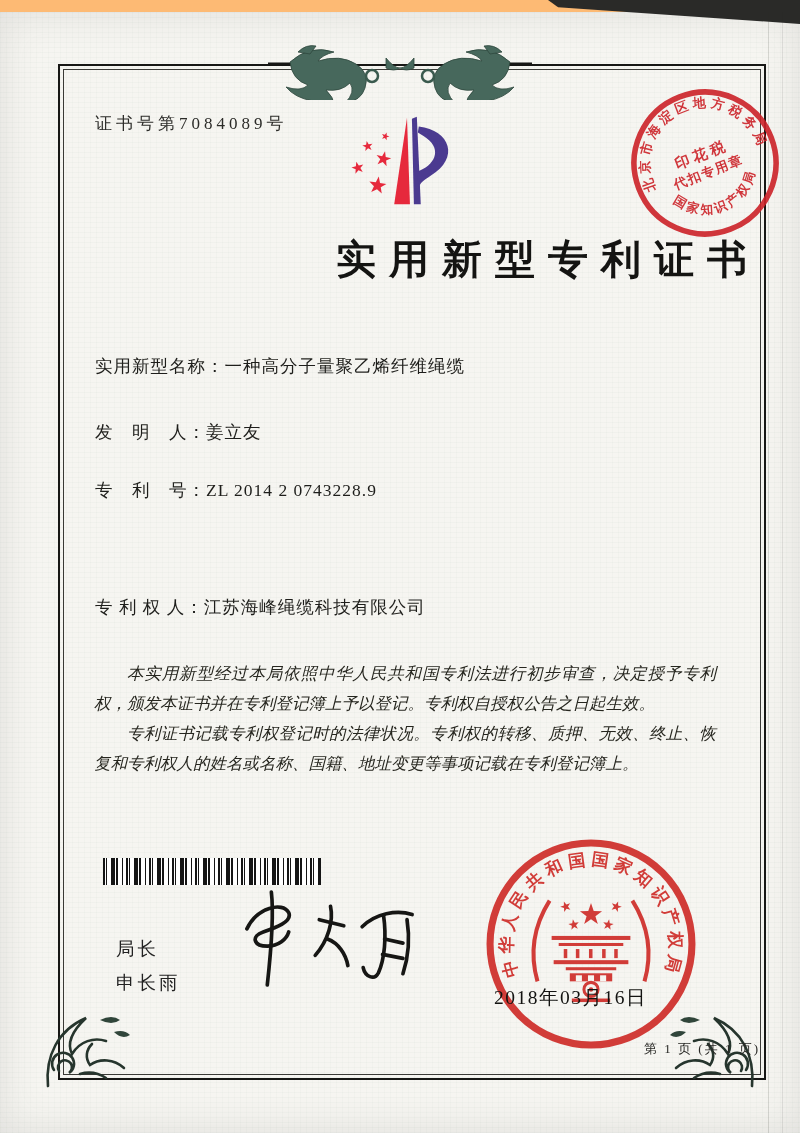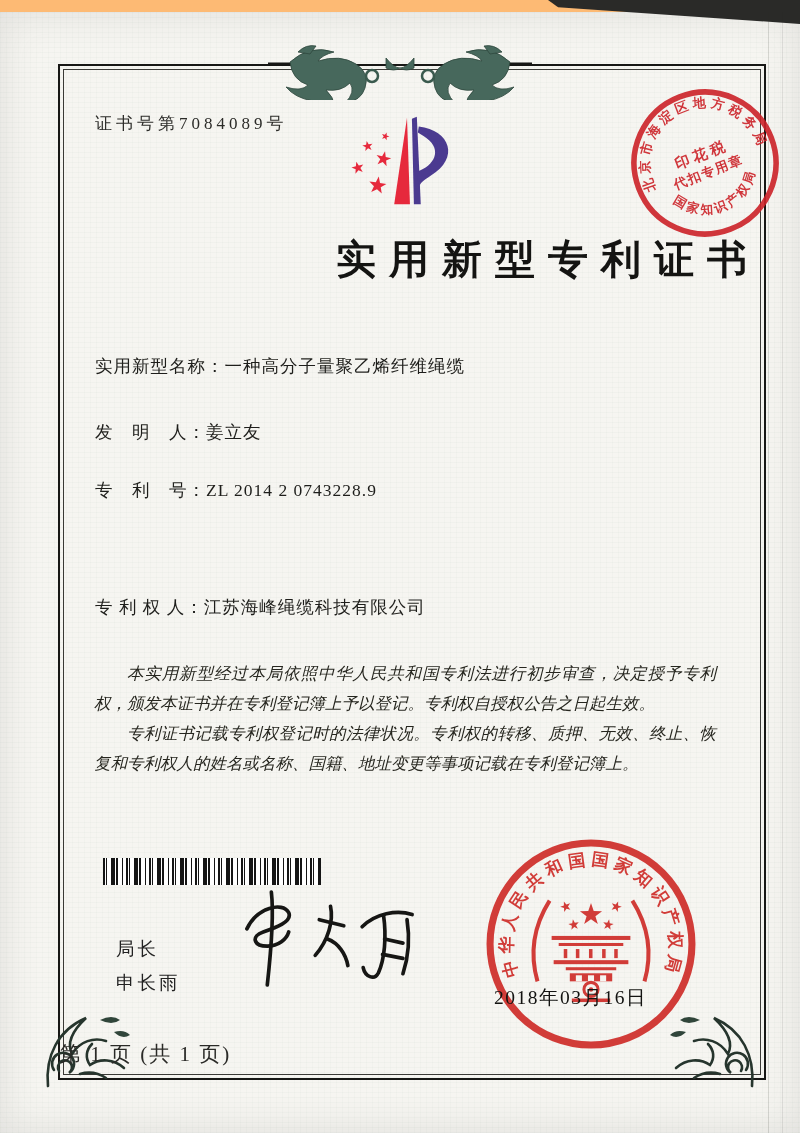--- a/index.html
+++ b/index.html
@@ -37,21 +37,21 @@
     repeating-linear-gradient(90deg,#151515 0 2px,#fff 2px 3px,#151515 3px 4px,#fff 4px 8px,
     #151515 8px 12px,#fff 12px 13px,#151515 13px 15px,#fff 15px 19px,#151515 19px 20px,#fff 20px 23px);}
   .signer{position:absolute;left:96px;top:932px;font-family:"Liberation Sans",sans-serif;
     font-size:18.5px;color:#222;letter-spacing:3px;line-height:34px;margin-left:20px;}
   .signature{position:absolute;left:222px;top:886px;width:215px;height:102px;}
   
   .issue-stamp{position:absolute;left:485px;top:838px;width:212px;height:212px;opacity:0.93;}
   .stamp-date{position:absolute;left:494px;top:984px;font-size:19.5px;letter-spacing:1.5px;
     color:#131311;font-weight:500;}
   .tax-stamp{position:absolute;left:628px;top:86px;width:154px;height:154px;transform:rotate(-21deg);opacity:0.9;}
-  .footer{position:absolute;left:60px;top:1040px;width:700px;text-align:left;font-size:21px;
+  .footer{position:absolute;left:60px;top:1040px;width:700px;text-align:right;font-size:13px;
     color:#2a2a27;letter-spacing:2px;}
 </style>
 </head>
 <body>
 
 <div class="photo">
   <div class="paper"></div>
   <div class="dark-corner"></div>
   <div class="fold-line" style="left:768px"></div>
   <div class="fold-line f2" style="left:782px"></div>

